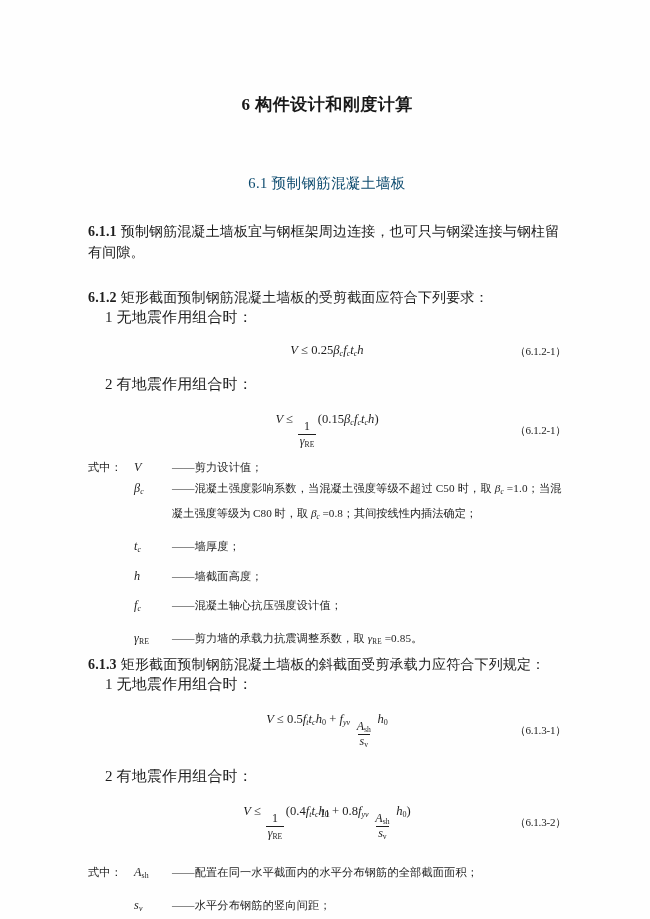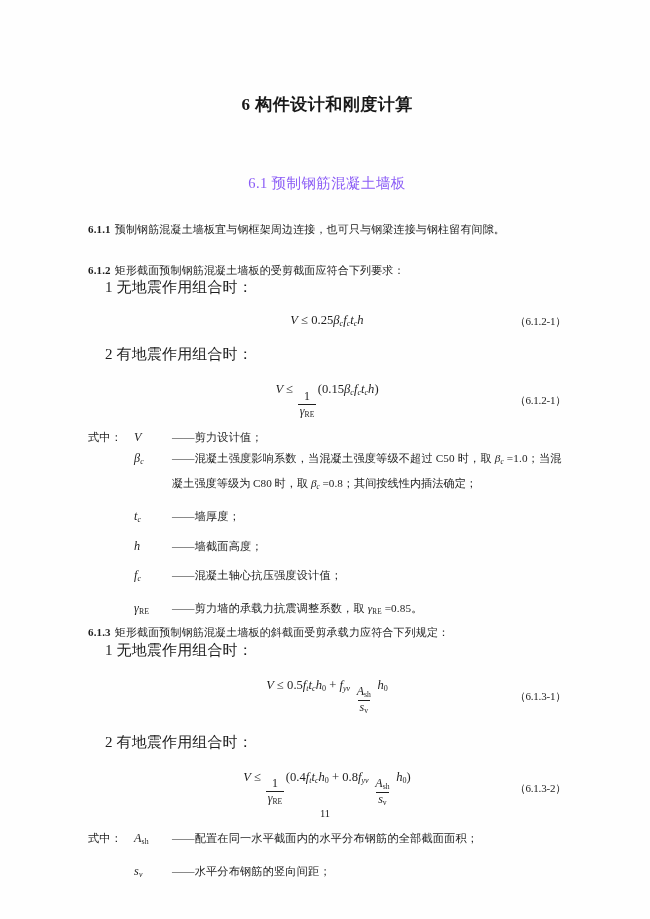--- a/index.html
+++ b/index.html
@@ -34,26 +34,26 @@
     padding-top: 93px;
     color: #181818;
   }
   .section-title {
     text-align: center;
     font-size: 14.5px;
     font-weight: normal;
     margin: 0;
     padding-top: 58px;
     letter-spacing: 0.4px;
-    color: #8b5cf6;
+    color: #0c4a6e;
   }
 
   
   .clause {
-    font-size: 11px;
+    font-size: 14px;
     line-height: 1.5;
     margin: 0;
     letter-spacing: 0.15px;
   }
   .clause-num {
     font-weight: bold;
     margin-right: 4px;
   }
   .sub-item {
     font-size: 15px;

